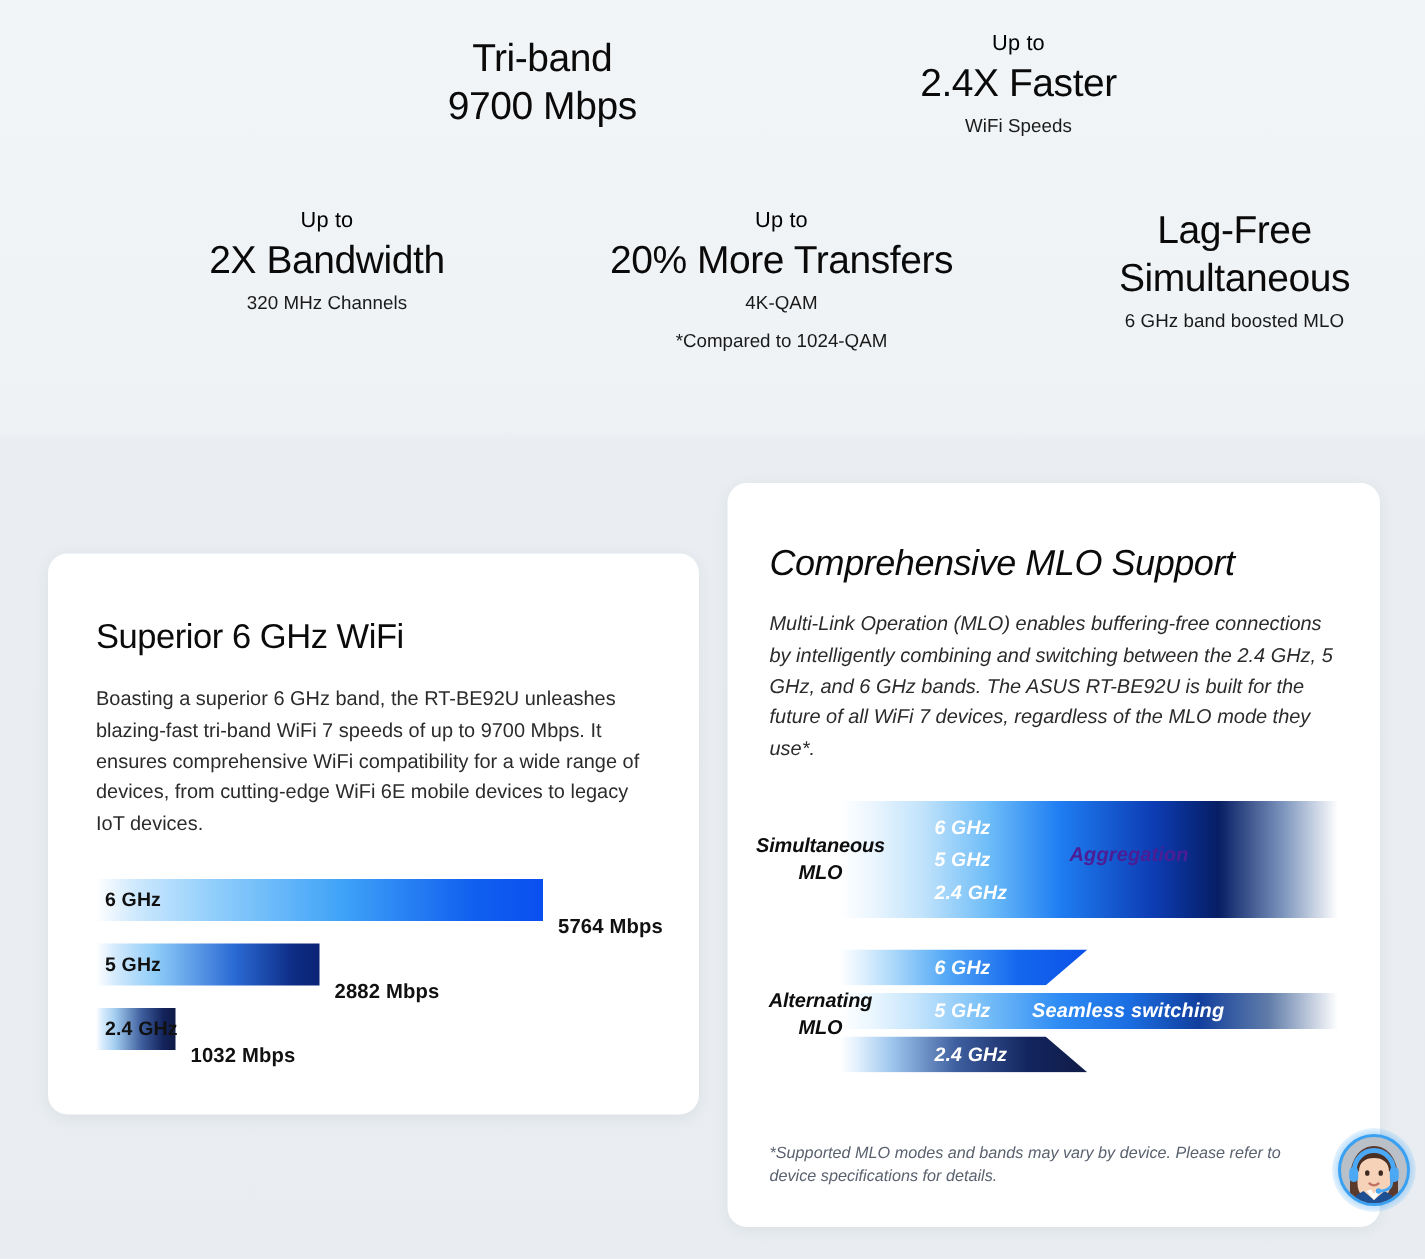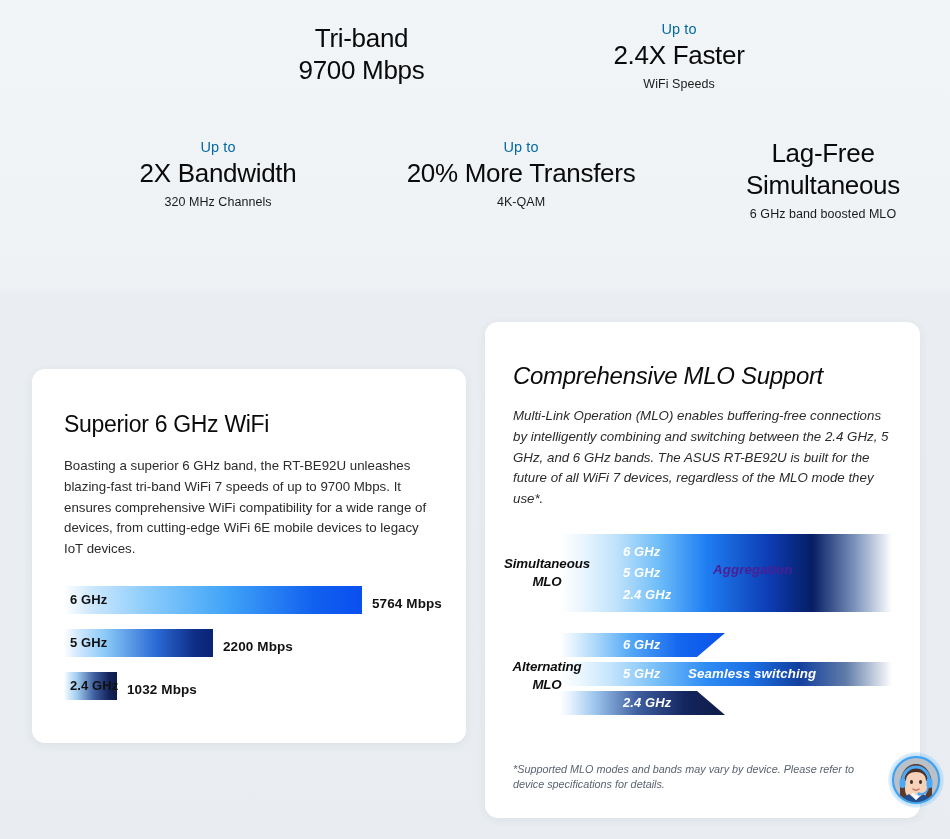--- a/index.html
+++ b/index.html
@@ -35,21 +35,21 @@
     margin-left: 44px;
   }
 
   .spec {
     position: absolute;
     text-align: center;
   }
   .spec .up {
     font-size: 14.5px;
     line-height: 19px;
-    color: #0369a1;
+    color: #000000;
     font-weight: 400;
     letter-spacing: 0.1px;
   }
   .spec .big {
     font-size: 26px;
     line-height: 32px;
     font-weight: 400;
     color: #0a0a0a;
     letter-spacing: -0.3px;
     white-space: nowrap;
@@ -147,21 +147,21 @@
     height: 28px;
     line-height: 28px;
     font-size: 13px;
     font-weight: bold;
     color: #111;
     letter-spacing: 0.1px;
     white-space: nowrap;
   }
   .bar-value {
     position: absolute;
-    top: 4px;
+    top: 18px;
     height: 28px;
     line-height: 28px;
     font-size: 13.5px;
     font-weight: bold;
     color: #111;
     letter-spacing: 0.1px;
     white-space: nowrap;
   }
   .v6  { left: 308px; }
   .v5  { left: 232px; }
@@ -331,20 +331,21 @@
   <div class="spec" id="spec-bandwidth">
     <div class="up">Up to</div>
     <div class="big">2X Bandwidth</div>
     <div class="sub">320 MHz Channels</div>
   </div>
 
   <div class="spec" id="spec-transfers">
     <div class="up">Up to</div>
     <div class="big">20% More Transfers</div>
     <div class="sub">4K-QAM</div>
+    <div class="note">*Compared to 1024-QAM</div>
   </div>
 
   <div class="spec" id="spec-lagfree">
     <div class="big two">Lag-Free</div>
     <div class="big two">Simultaneous</div>
     <div class="sub">6 GHz band boosted MLO</div>
   </div>
 
 </section>
 
@@ -356,21 +357,21 @@
 
     <div class="barrow">
       <div class="bar bar-6" style="width: 298px;"></div>
       <span class="bar-label">6 GHz</span>
       <span class="bar-value v6" style="left: 308px;">5764 Mbps</span>
     </div>
 
     <div class="barrow">
       <div class="bar bar-5" style="width: 149px;"></div>
       <span class="bar-label">5 GHz</span>
-      <span class="bar-value v5" style="left: 159px;">2200 Mbps</span>
+      <span class="bar-value v5" style="left: 159px;">2882 Mbps</span>
     </div>
 
     <div class="barrow">
       <div class="bar bar-24" style="width: 53px;"></div>
       <span class="bar-label">2.4 GHz</span>
       <span class="bar-value v24" style="left: 63px;">1032 Mbps</span>
     </div>
 
   </div>
 </section>

